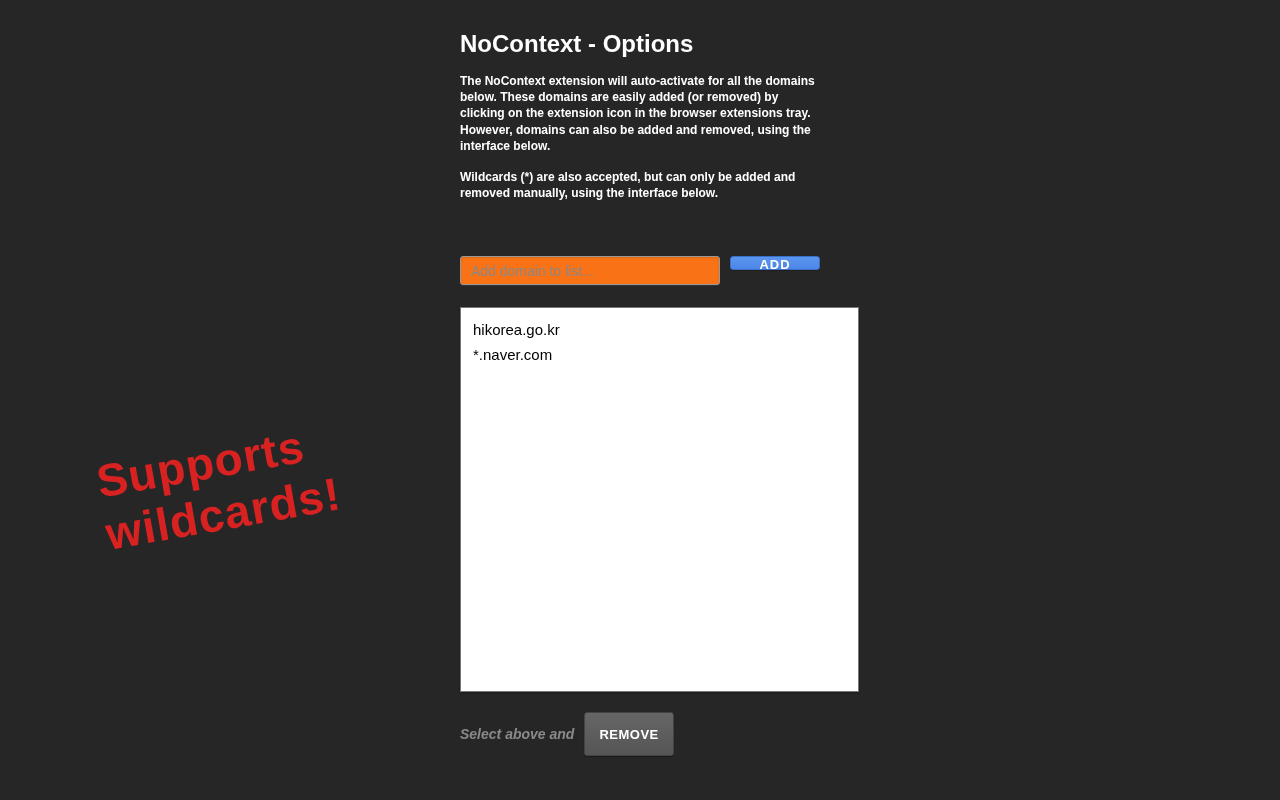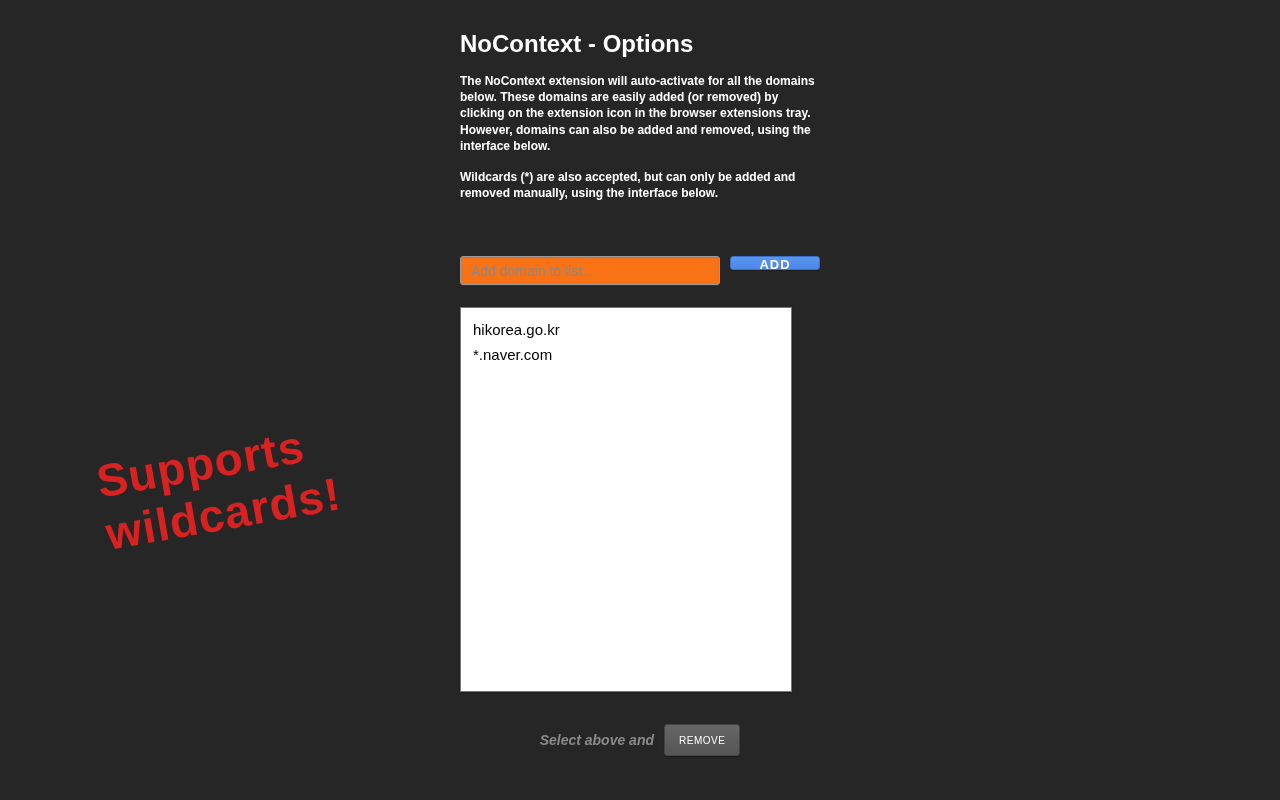--- a/index.html
+++ b/index.html
@@ -59,56 +59,56 @@
       border: 1px solid #3a70c8;
       border-radius: 3px;
       color: #fff;
       font-size: 13px;
       font-weight: bold;
       letter-spacing: 1px;
       cursor: pointer;
       box-shadow: 0 1px 1px rgba(0,0,0,0.2);
     }
     .domain-list {
-      width: 332px;
+      width: 399px;
       height: 385px;
       background: #fff;
       border: 1px solid #777;
       padding: 10px 12px;
       overflow-y: scroll;
       color: #000;
       font-size: 15px;
       line-height: 1.65;
       box-shadow: 0 1px 2px rgba(0,0,0,0.3);
     }
     .domain-item {
       cursor: pointer;
     }
     .remove-row {
       display: flex;
-      justify-content: center;
+      justify-content: flex-start;
       align-items: center;
       gap: 10px;
-      margin-top: 32px;
+      margin-top: 20px;
     }
     .remove-label {
       font-size: 14px;
       font-style: italic;
       font-weight: bold;
       color: #8a8a8a;
     }
     .remove-button {
-      height: 32px;
+      height: 44px;
       padding: 0 14px;
       background: linear-gradient(to bottom, #666, #555);
       border: 1px solid #444;
       border-radius: 3px;
       color: #fff;
-      font-size: 10px;
-      font-weight: normal;
+      font-size: 13px;
+      font-weight: bold;
       letter-spacing: 0.5px;
       cursor: pointer;
       box-shadow: 0 1px 1px rgba(0,0,0,0.3);
     }
     .callout {
       position: absolute;
       left: 100px;
       top: 435px;
       color: #d82222;
       font-size: 46px;

